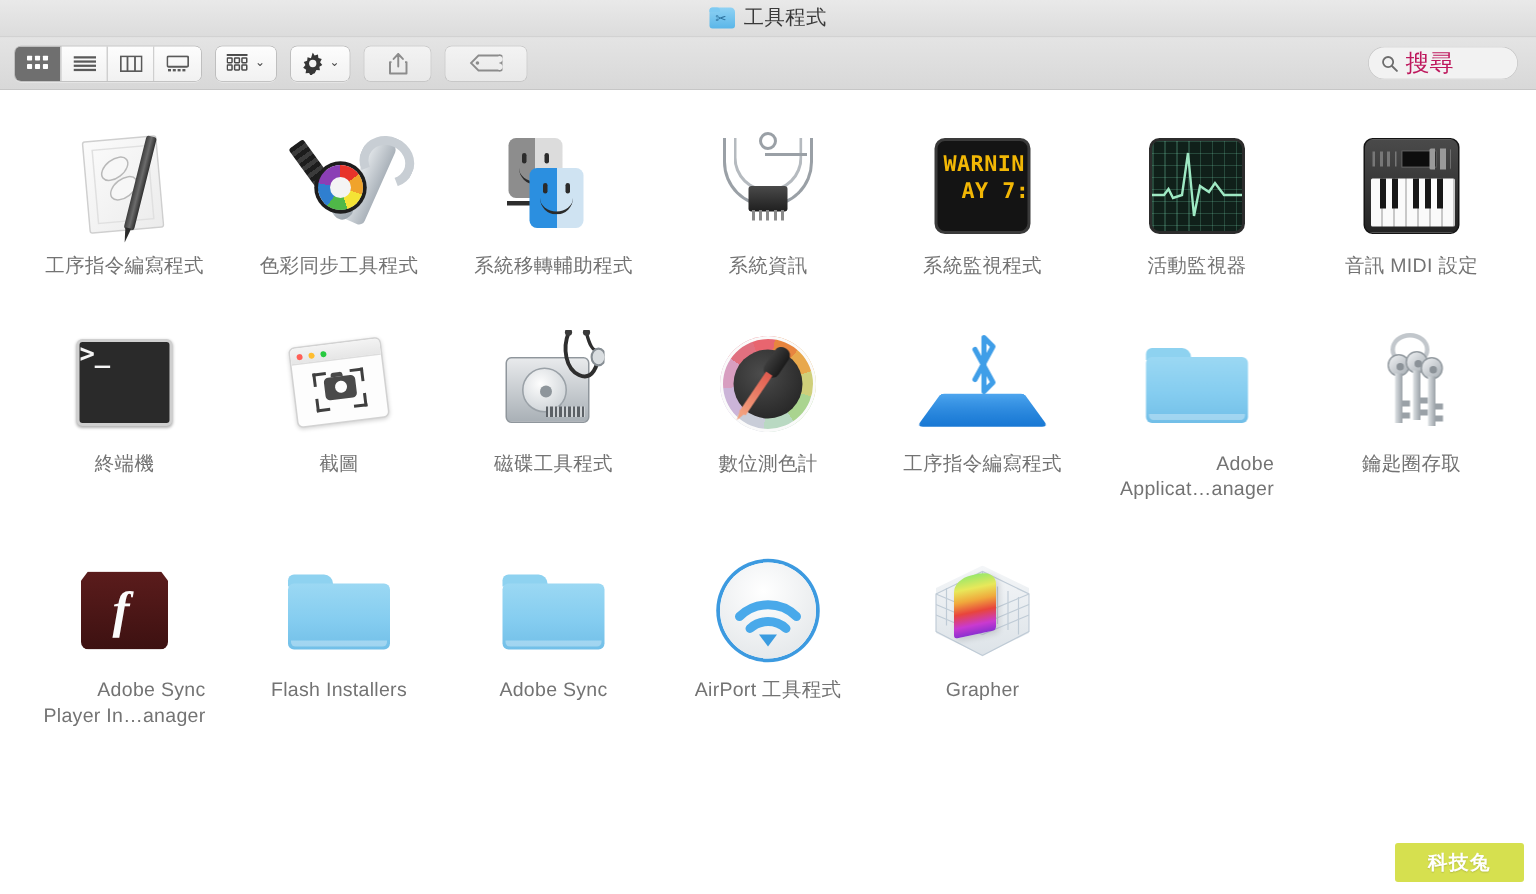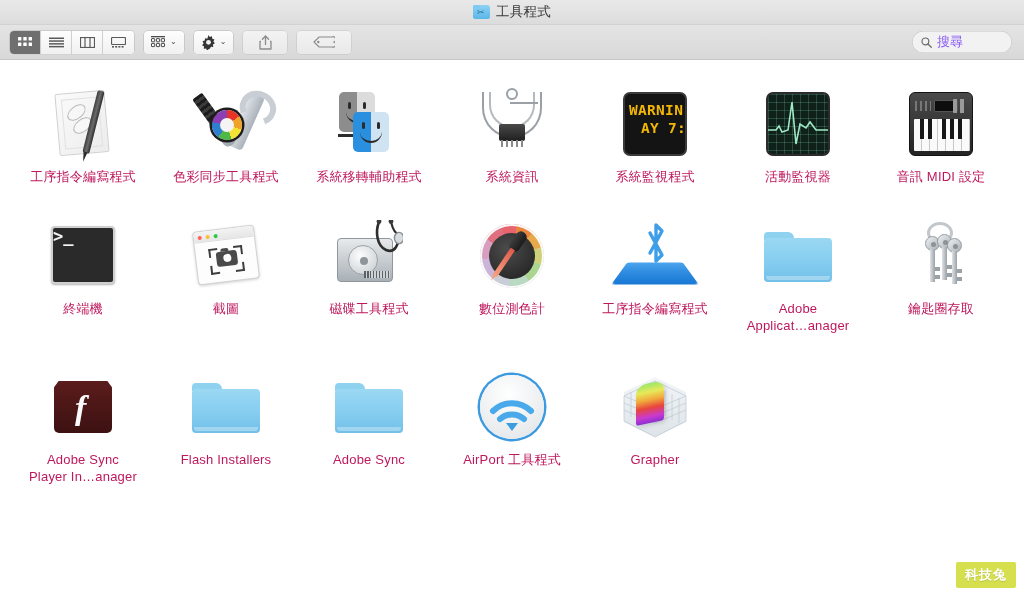--- a/index.html
+++ b/index.html
@@ -91,21 +91,21 @@
 
   .spacer { flex: 1 1 auto; }
   .searchfield {
     width: 100px; height: 22px; border-radius: 11px;
     background: #f2f2f2;
     box-shadow: inset 0 0 0 .5px #c3c3c3;
     display: flex; align-items: center; gap: 5px;
     padding: 0 9px;
     margin-right: 2px;
   }
-  .searchfield .ph { font-size: 13px; color: #8b5cf6; text-align: right; }
+  .searchfield .ph { font-size: 16px; color: #be185d; text-align: right; }
 
   
   .content {
     flex: 1 1 auto;
     background: #ffffff;
     padding: 12px 0 0 0;
     overflow: hidden;
     position: relative;
   }
   .grid {
@@ -121,22 +121,22 @@
     cursor: default;
   }
   .iconbox {
     width: 84px; height: 84px;
     display: flex; align-items: flex-end; justify-content: center;
     position: relative;
   }
   .label {
     margin-top: 6px;
     font-size: 13px;
-    color: #be185d;
-    text-align: center;
+    color: #737373;
+    text-align: right;
     line-height: 17px;
     max-width: 132px;
     letter-spacing: .2px;
   }
   .label .l2 { display: block; }
   .row-pad { height: 19px; }
 
   
   .ic { width: 76px; height: 76px; position: relative; }
 
@@ -494,21 +494,21 @@
     border-radius: 40% 40% 8% 8% / 22% 22% 6% 6%;
     transform: skewY(-12deg);
     box-shadow: 2px 2px 4px rgba(0,0,0,.14);
   }
 
   
   .watermark {
     position: absolute; right: 8px; bottom: 8px;
     background: #d6e04f; color: #ffffff;
     font-size: 13px; font-weight: bold;
-    padding: 4px 9px; border-radius: 2px;
+    padding: 4px 22px; border-radius: 2px;
     letter-spacing: 1px;
     text-shadow: 0 1px 1px rgba(0,0,0,.15);
   }
 </style>
 </head>
 <body>
 
 <div id="window">
 
   <div class="titlebar">

